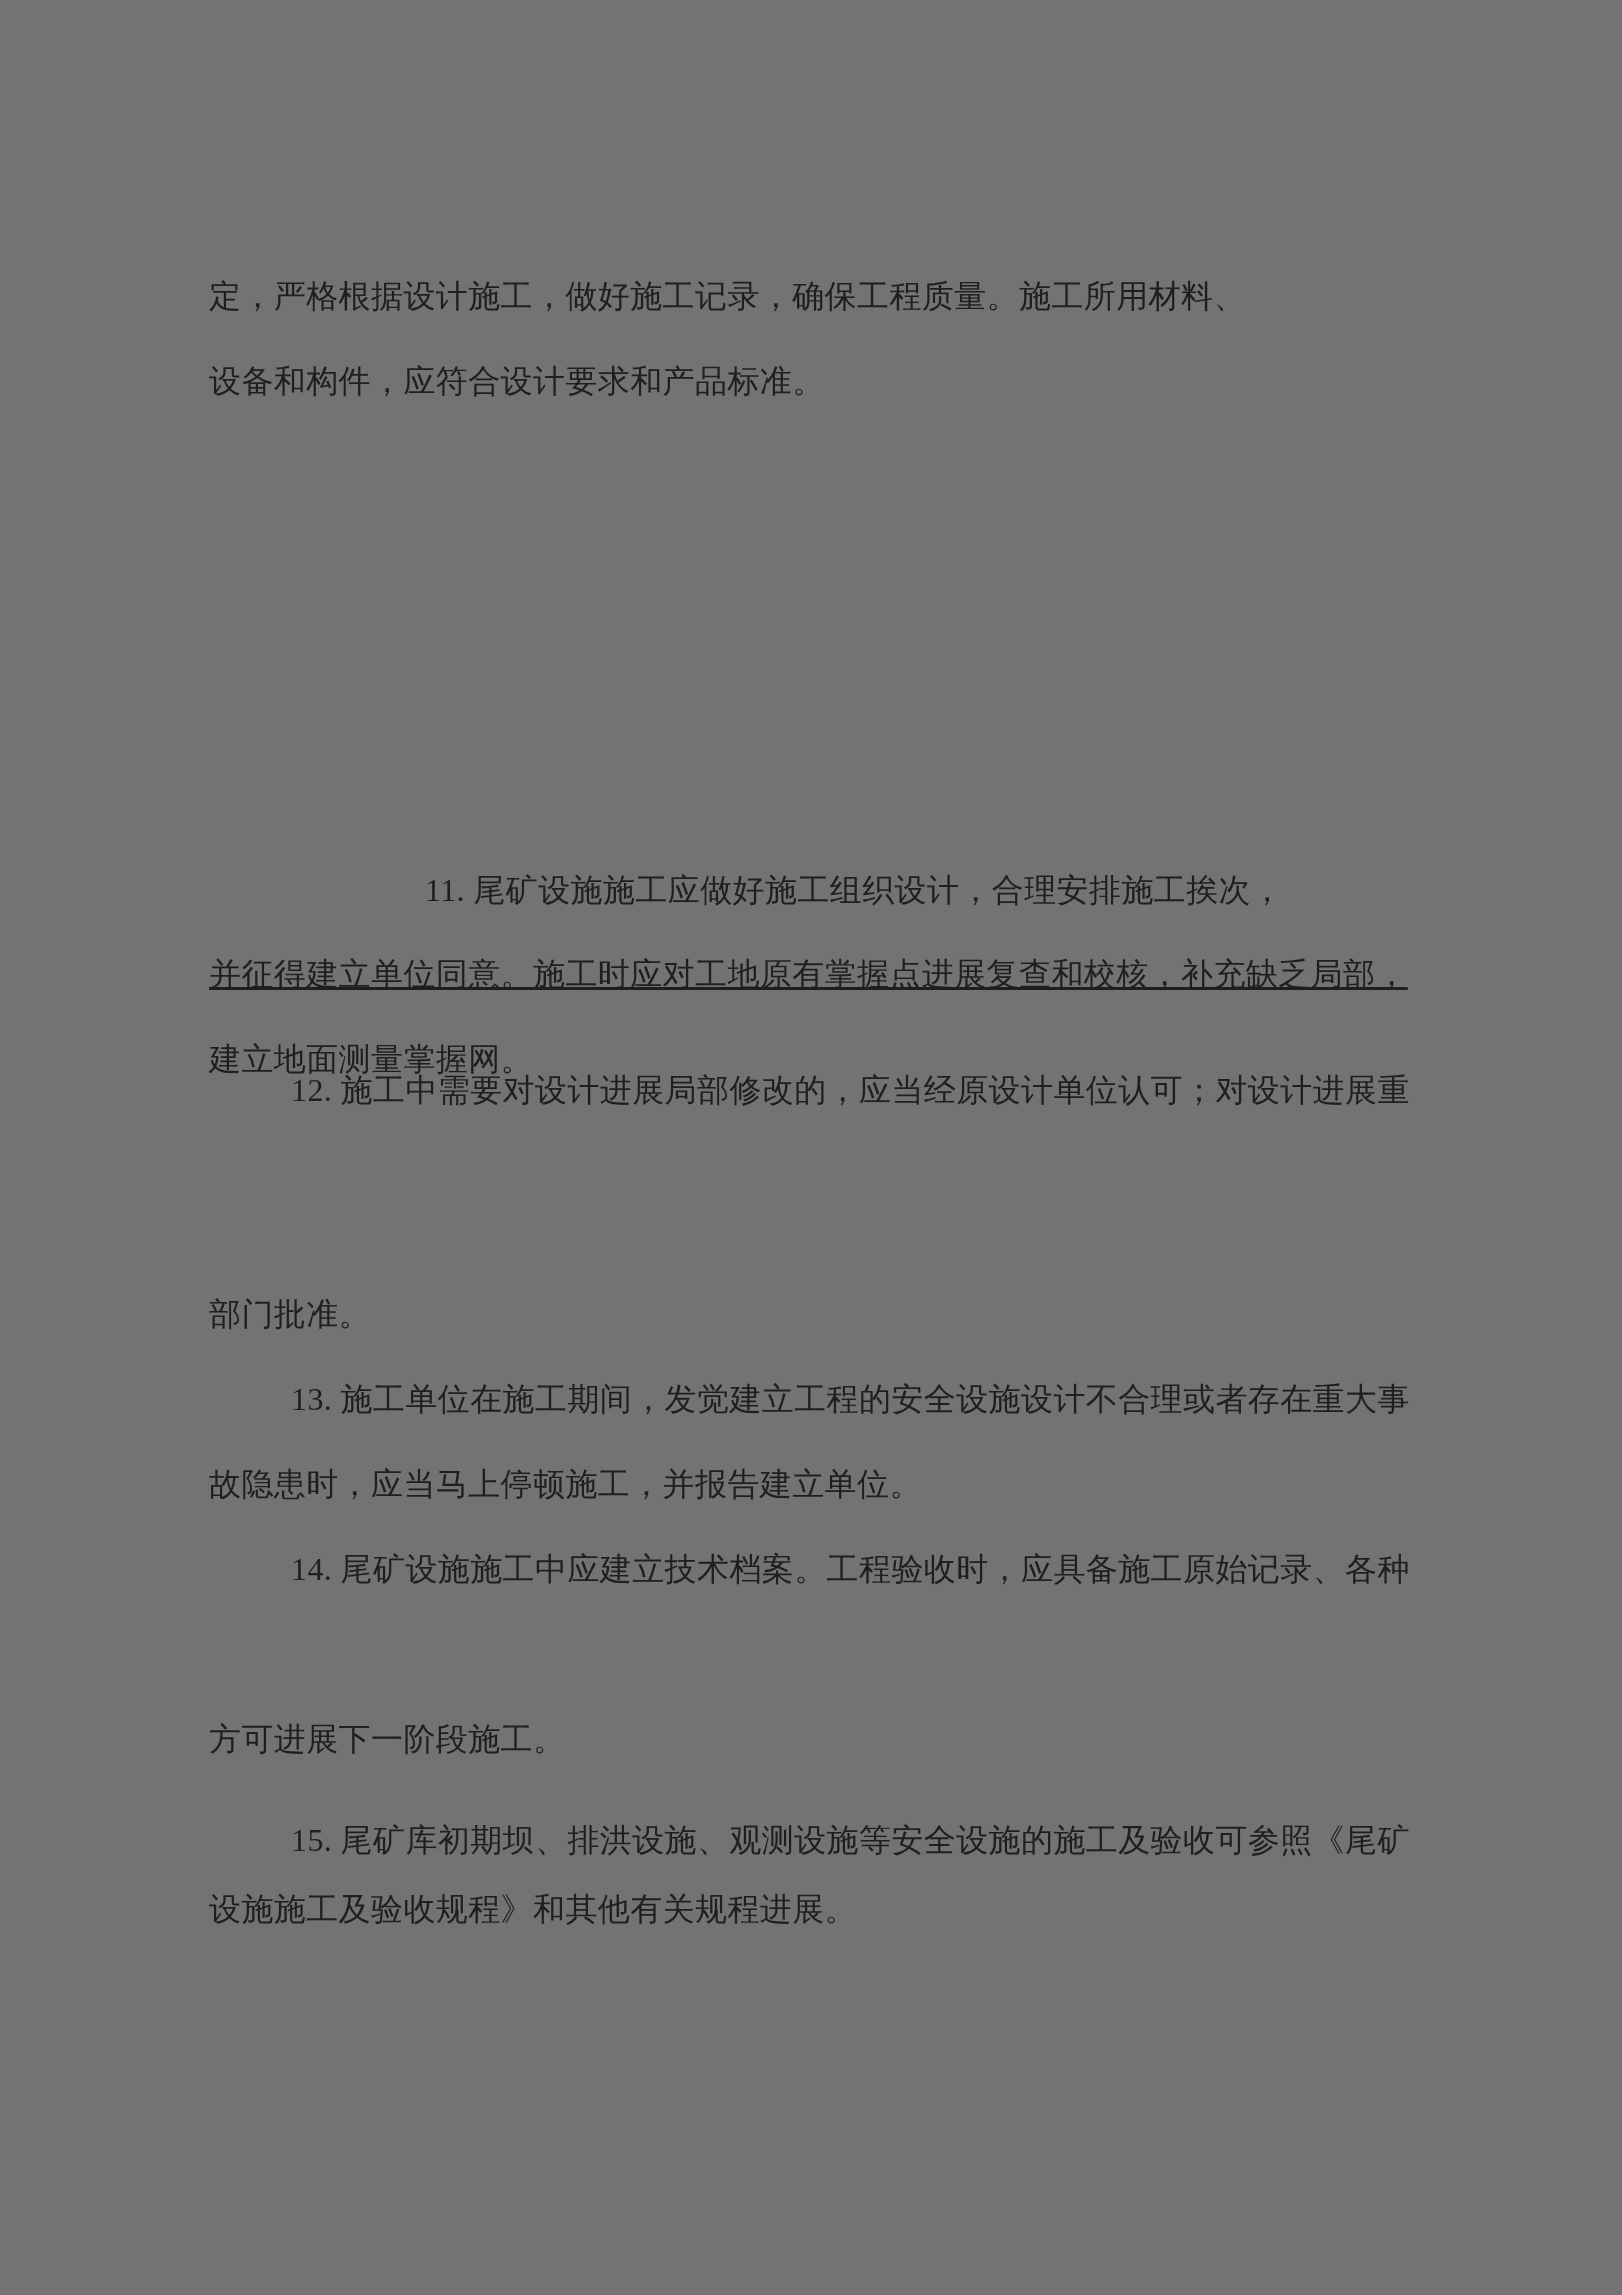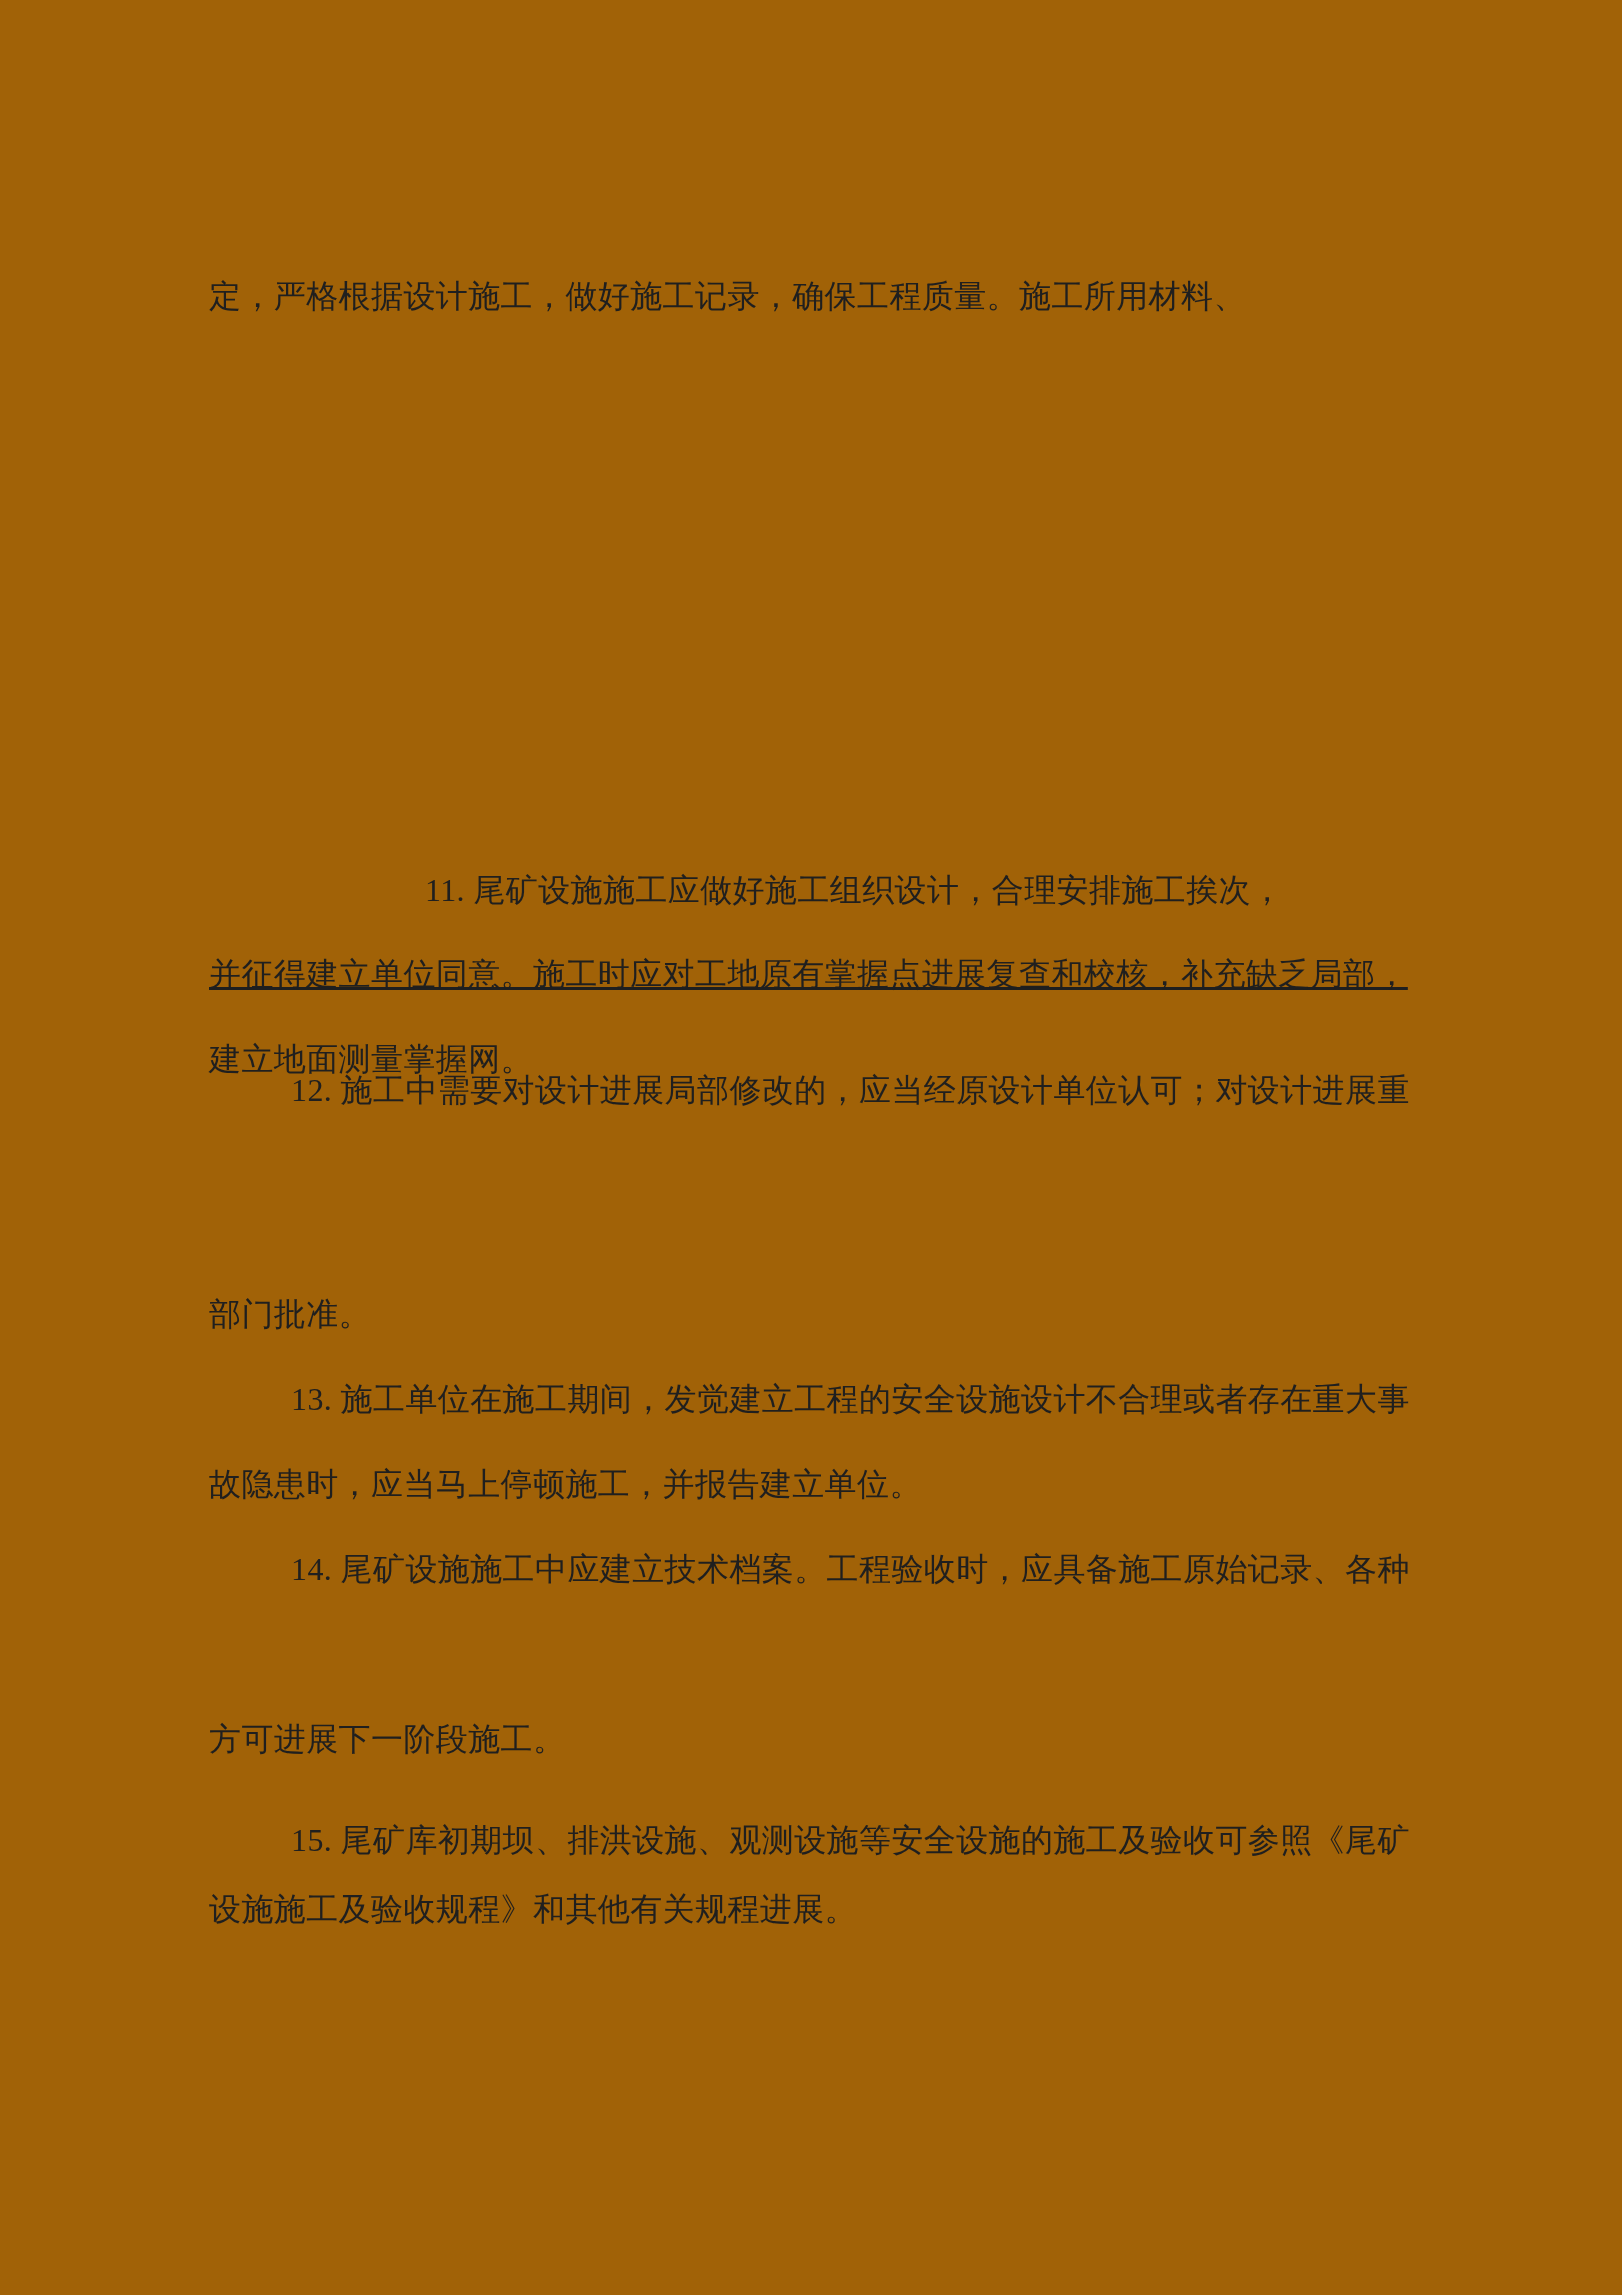--- a/index.html
+++ b/index.html
@@ -11,21 +11,21 @@
     height: 2295px;
     background: #ffffff;
     position: relative;
     font-family: "Liberation Serif", "DejaVu Serif", serif;
   }
   .page {
     position: absolute;
     left: 0; top: 0;
     width: 1623px;
     height: 2295px;
-    background: #a16207;
+    background: #737373;
     overflow: hidden;
   }
   .line {
     position: absolute;
     font-size: 32px;
     line-height: 37px;
     letter-spacing: 0.4px;
     color: #1f1f1f;
     white-space: nowrap;
   }
@@ -49,20 +49,21 @@
   .l13 { top: 1721px; left: 209px; }
   
   .l14 { top: 1806px; left: 291px; margin-top: 16px; }
   .l15 { top: 1891px; left: 209px; }
 </style>
 </head>
 <body>
 
 <div class="page">
   <div class="line l1">定，严格根据设计施工，做好施工记录，确保工程质量。施工所用材料、</div>
+  <div class="line l2">设备和构件，应符合设计要求和产品标准。</div>
   <div class="line l3">11. 尾矿设施施工应做好施工组织设计，合理安排施工挨次，</div>
   <div class="line l4">并征得建立单位同意。施工时应对工地原有掌握点进展复查和校核，补充缺乏局部，</div>
   <div class="line l5">建立地面测量掌握网。</div>
   <div class="line l6">12. 施工中需要对设计进展局部修改的，应当经原设计单位认可；对设计进展重</div>
   <div class="line l8">部门批准。</div>
   <div class="line l9">13. 施工单位在施工期间，发觉建立工程的安全设施设计不合理或者存在重大事</div>
   <div class="line l10">故隐患时，应当马上停顿施工，并报告建立单位。</div>
   <div class="line l11">14. 尾矿设施施工中应建立技术档案。工程验收时，应具备施工原始记录、各种</div>
   <div class="line l13">方可进展下一阶段施工。</div>
   <div class="line l14">15. 尾矿库初期坝、排洪设施、观测设施等安全设施的施工及验收可参照《尾矿</div>

